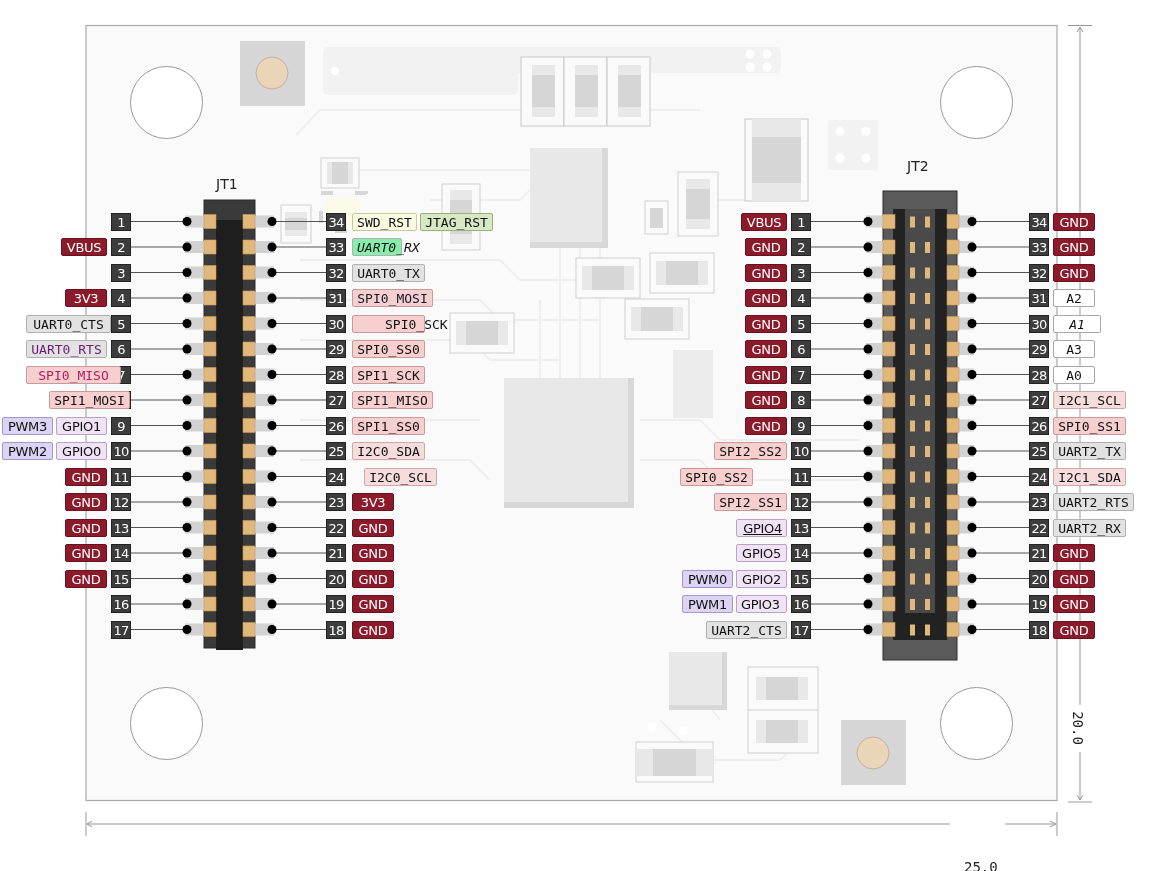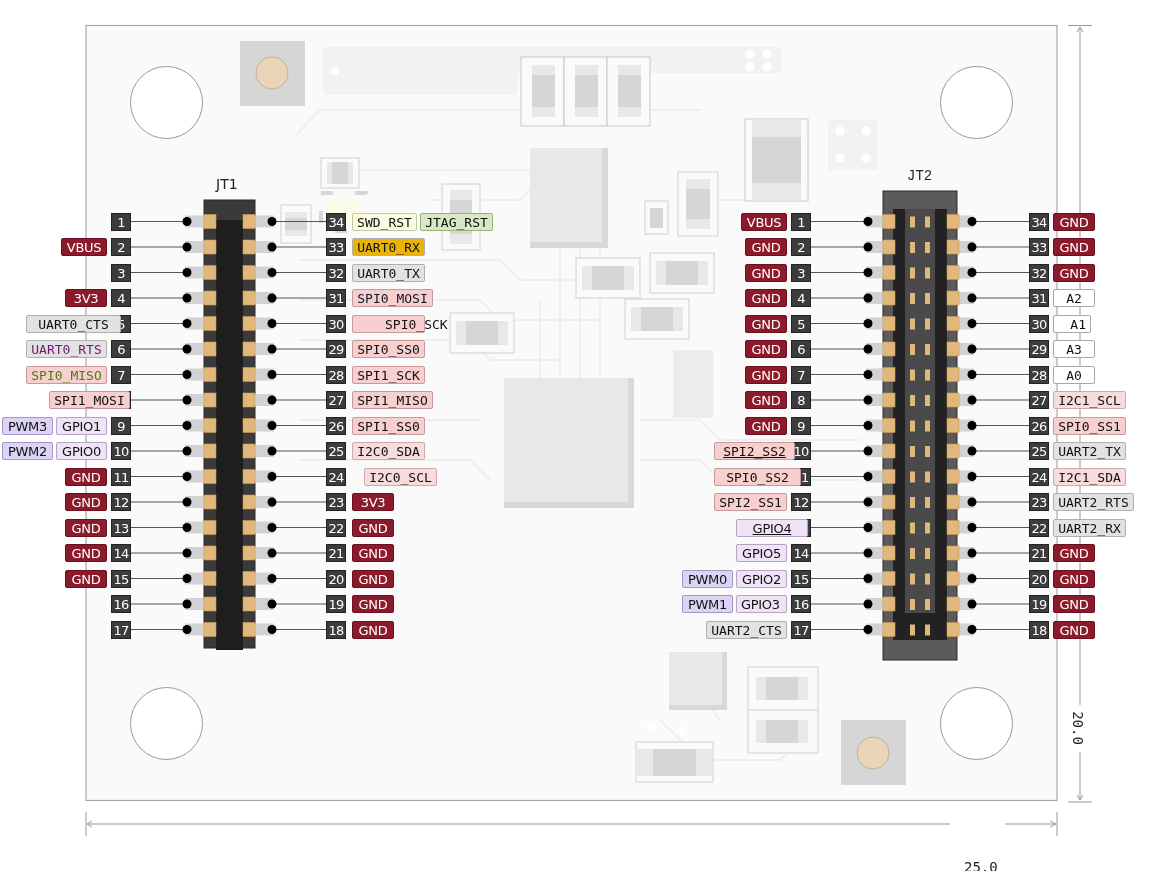--- a/index.html
+++ b/index.html
@@ -467,38 +467,38 @@
         <circle cx="972" cy="604" r="4.5" fill="#000"></circle>
         <rect x="953" y="623.5" width="21" height="12" fill="#d2d2d2"></rect>
         <rect x="947" y="622.5" width="12" height="14" fill="#e0b87c" stroke="#c89a5a" stroke-width="0.6"></rect>
         <rect x="925" y="624.5" width="5" height="11" fill="#e0b87c"></rect>
         <line x1="972" y1="629.5" x2="1029" y2="629.5" stroke="#555" stroke-width="1"></line>
         <circle cx="972" cy="629.5" r="4.5" fill="#000"></circle>
       </g>
   </svg>
 
   <div class="conn-title" style="left:216px;top:176px;">JT1</div>
-  <div class="conn-title" style="left:907px;top:168px;font-family:Liberation Mono, monospace;">JT2</div>
+  <div class="conn-title" style="left:907px;top:158px;">JT2</div>
 
   <div class="dim-text" style="left:964px;top:815px;margin-top:44px;">25.0</div>
   <div class="dim-text" style="left:1061px;top:720px;transform:rotate(90deg);transform-origin:center;">20.0</div>
 
   <div id="labels-layer">
       <div class="num" style="left: 111px; top: 212.5px;">1</div>
       <div class="num" style="left: 111px; top: 238px;">2</div>
       <div class="lbl cond" style="background: rgb(139, 26, 43); color: rgb(255, 255, 255); border: 1px solid rgb(106, 16, 32); width: 46px; text-align: center; top: 238px; left: 61px;">VBUS</div>
       <div class="num" style="left: 111px; top: 263.5px;">3</div>
       <div class="num" style="left: 111px; top: 289px;">4</div>
       <div class="lbl cond" style="background: rgb(139, 26, 43); color: rgb(255, 255, 255); border: 1px solid rgb(106, 16, 32); width: 42px; text-align: center; top: 289px; left: 65px;">3V3</div>
       <div class="num" style="left: 111px; top: 314.5px;">5</div>
-      <div class="lbl" style="background: rgb(226, 226, 226); color: rgb(17, 17, 17); border: 1px solid rgb(176, 176, 176); width: 95px; text-align: center; top: 314.5px; left: 26px;">UART0_CTS</div>
+      <div class="lbl" style="background: rgb(226, 226, 226); color: rgb(17, 17, 17); border: 1px solid rgb(176, 176, 176); width: 85px; text-align: center; top: 314.5px; left: 26px;">UART0_CTS</div>
       <div class="num" style="left: 111px; top: 340px;">6</div>
       <div class="lbl" style="background: rgb(226, 226, 226); color: #701a75; border: 1px solid rgb(176, 176, 176); width: 81px; text-align: center; top: 340px; left: 26px;">UART0_RTS</div>
       <div class="num" style="left: 111px; top: 365.5px;">7</div>
-      <div class="lbl" style="background: rgb(248, 207, 207); color: #4d7c0f; border: 1px solid rgb(200, 154, 154); width: 81px; text-align: center; top: 365.5px; left: 26px;">SPI0_MISO</div>
+      <div class="lbl" style="background: rgb(248, 207, 207); color: #be185d; border: 1px solid rgb(200, 154, 154); width: 95px; text-align: center; top: 365.5px; left: 26px;">SPI0_MISO</div>
       <div class="num" style="left: 111px; top: 391px;">8</div>
       <div class="lbl" style="background: rgb(248, 207, 207); color: rgb(17, 17, 17); border: 1px solid rgb(200, 154, 154); width: 81px; text-align: center; top: 391px; left: 26px; margin-left: 23px;">SPI1_MOSI</div>
       <div class="num" style="left: 111px; top: 416.5px;">9</div>
       <div class="lbl cond" style="background: rgb(241, 227, 246); color: rgb(17, 17, 17); border: 1px solid rgb(185, 163, 196); width: 51px; text-align: center; top: 416.5px; left: 56px;">GPIO1</div>
       <div class="lbl cond" style="background: rgb(221, 212, 245); color: rgb(17, 17, 17); border: 1px solid rgb(164, 151, 200); width: 51px; text-align: center; top: 416.5px; left: 2px;">PWM3</div>
       <div class="num" style="left: 111px; top: 442px;">10</div>
       <div class="lbl cond" style="background: rgb(241, 227, 246); color: rgb(17, 17, 17); border: 1px solid rgb(185, 163, 196); width: 51px; text-align: center; top: 442px; left: 56px;">GPIO0</div>
       <div class="lbl cond" style="background: rgb(221, 212, 245); color: rgb(17, 17, 17); border: 1px solid rgb(164, 151, 200); width: 51px; text-align: center; top: 442px; left: 2px;">PWM2</div>
       <div class="num" style="left: 111px; top: 467.5px;">11</div>
       <div class="lbl cond" style="background: rgb(139, 26, 43); color: rgb(255, 255, 255); border: 1px solid rgb(106, 16, 32); width: 42px; text-align: center; top: 467.5px; left: 65px;">GND</div>
@@ -509,21 +509,21 @@
       <div class="num" style="left: 111px; top: 544px;">14</div>
       <div class="lbl cond" style="background: rgb(139, 26, 43); color: rgb(255, 255, 255); border: 1px solid rgb(106, 16, 32); width: 42px; text-align: center; top: 544px; left: 65px;">GND</div>
       <div class="num" style="left: 111px; top: 569.5px;">15</div>
       <div class="lbl cond" style="background: rgb(139, 26, 43); color: rgb(255, 255, 255); border: 1px solid rgb(106, 16, 32); width: 42px; text-align: center; top: 569.5px; left: 65px;">GND</div>
       <div class="num" style="left: 111px; top: 595px;">16</div>
       <div class="num" style="left: 111px; top: 620.5px;">17</div>
       <div class="num" style="left: 326px; top: 212.5px;">34</div>
       <div class="lbl" style="background: rgb(251, 251, 226); color: rgb(17, 17, 17); border: 1px solid rgb(200, 200, 160); width: 65px; text-align: center; top: 212.5px; left: 352px;">SWD_RST</div>
       <div class="lbl" style="background: rgb(216, 232, 196); color: rgb(17, 17, 17); border: 1px solid rgb(152, 176, 124); width: 73px; text-align: center; top: 212.5px; left: 420px;">JTAG_RST</div>
       <div class="num" style="left: 326px; top: 238px;">33</div>
-      <div class="lbl" style="background: #eab308; color: rgb(17, 17, 17); border: 1px solid rgb(176, 176, 176); width: 73px; text-align: center; top: 238px; left: 352px;">UART0_RX</div>
+      <div class="lbl" style="background: #86efac; color: rgb(17, 17, 17); border: 1px solid rgb(176, 176, 176); width: 50px; text-align: center; top: 238px; left: 352px; font-style: italic;">UART0_RX</div>
       <div class="num" style="left: 326px; top: 263.5px;">32</div>
       <div class="lbl" style="background: rgb(226, 226, 226); color: rgb(17, 17, 17); border: 1px solid rgb(176, 176, 176); width: 73px; text-align: center; top: 263.5px; left: 352px;">UART0_TX</div>
       <div class="num" style="left: 326px; top: 289px;">31</div>
       <div class="lbl" style="background: rgb(248, 207, 207); color: #0f172a; border: 1px solid rgb(200, 154, 154); width: 81px; text-align: center; top: 289px; left: 352px;">SPI0_MOSI</div>
       <div class="num" style="left: 326px; top: 314.5px;">30</div>
       <div class="lbl" style="background: rgb(248, 207, 207); color: rgb(17, 17, 17); border: 1px solid rgb(200, 154, 154); width: 73px; text-align: center; top: 314.5px; left: 352px; padding-left: 32px;">SPI0_SCK</div>
       <div class="num" style="left: 326px; top: 340px;">29</div>
       <div class="lbl" style="background: rgb(248, 207, 207); color: rgb(17, 17, 17); border: 1px solid rgb(200, 154, 154); width: 73px; text-align: center; top: 340px; left: 352px;">SPI0_SS0</div>
       <div class="num" style="left: 326px; top: 365.5px;">28</div>
       <div class="lbl" style="background: rgb(248, 207, 207); color: rgb(17, 17, 17); border: 1px solid rgb(200, 154, 154); width: 73px; text-align: center; top: 365.5px; left: 352px;">SPI1_SCK</div>
@@ -559,47 +559,47 @@
       <div class="lbl cond" style="background: rgb(139, 26, 43); color: rgb(255, 255, 255); border: 1px solid rgb(106, 16, 32); width: 42px; text-align: center; top: 314.5px; left: 745px;">GND</div>
       <div class="num" style="left: 791px; top: 340px;">6</div>
       <div class="lbl cond" style="background: rgb(139, 26, 43); color: rgb(255, 255, 255); border: 1px solid rgb(106, 16, 32); width: 42px; text-align: center; top: 340px; left: 745px;">GND</div>
       <div class="num" style="left: 791px; top: 365.5px;">7</div>
       <div class="lbl cond" style="background: rgb(139, 26, 43); color: rgb(255, 255, 255); border: 1px solid rgb(106, 16, 32); width: 42px; text-align: center; top: 365.5px; left: 745px;">GND</div>
       <div class="num" style="left: 791px; top: 391px;">8</div>
       <div class="lbl cond" style="background: rgb(139, 26, 43); color: rgb(255, 255, 255); border: 1px solid rgb(106, 16, 32); width: 42px; text-align: center; top: 391px; left: 745px;">GND</div>
       <div class="num" style="left: 791px; top: 416.5px;">9</div>
       <div class="lbl cond" style="background: rgb(139, 26, 43); color: rgb(255, 255, 255); border: 1px solid rgb(106, 16, 32); width: 42px; text-align: center; top: 416.5px; left: 745px;">GND</div>
       <div class="num" style="left: 791px; top: 442px;">10</div>
-      <div class="lbl" style="background: rgb(248, 207, 207); color: rgb(17, 17, 17); border: 1px solid rgb(200, 154, 154); width: 81px; text-align: center; top: 442px; left: 714px; text-decoration: underline;">SPI2_SS2</div>
+      <div class="lbl" style="background: rgb(248, 207, 207); color: rgb(17, 17, 17); border: 1px solid rgb(200, 154, 154); width: 73px; text-align: center; top: 442px; left: 714px;">SPI2_SS2</div>
       <div class="num" style="left: 791px; top: 467.5px;">11</div>
-      <div class="lbl" style="background: rgb(248, 207, 207); color: rgb(17, 17, 17); border: 1px solid rgb(200, 154, 154); width: 87px; text-align: center; top: 467.5px; left: 714px;">SPI0_SS2</div>
+      <div class="lbl" style="background: rgb(248, 207, 207); color: rgb(17, 17, 17); border: 1px solid rgb(200, 154, 154); width: 73px; text-align: center; top: 467.5px; left: 680px;">SPI0_SS2</div>
       <div class="num" style="left: 791px; top: 493px;">12</div>
       <div class="lbl" style="background: rgb(248, 207, 207); color: rgb(17, 17, 17); border: 1px solid rgb(200, 154, 154); width: 73px; text-align: center; top: 493px; left: 714px;">SPI2_SS1</div>
       <div class="num" style="left: 791px; top: 518.5px;">13</div>
-      <div class="lbl cond" style="background: rgb(241, 227, 246); color: rgb(17, 17, 17); border: 1px solid rgb(185, 163, 196); width: 72px; text-align: center; top: 518.5px; left: 736px; text-decoration: underline;">GPIO4</div>
+      <div class="lbl cond" style="background: rgb(241, 227, 246); color: rgb(17, 17, 17); border: 1px solid rgb(185, 163, 196); width: 51px; text-align: right; top: 518.5px; left: 736px; text-decoration: underline;">GPIO4</div>
       <div class="num" style="left: 791px; top: 544px;">14</div>
       <div class="lbl cond" style="background: rgb(241, 227, 246); color: rgb(17, 17, 17); border: 1px solid rgb(185, 163, 196); width: 51px; text-align: center; top: 544px; left: 736px;">GPIO5</div>
       <div class="num" style="left: 791px; top: 569.5px;">15</div>
       <div class="lbl cond" style="background: rgb(241, 227, 246); color: rgb(17, 17, 17); border: 1px solid rgb(185, 163, 196); width: 51px; text-align: center; top: 569.5px; left: 736px;">GPIO2</div>
       <div class="lbl cond" style="background: rgb(221, 212, 245); color: rgb(17, 17, 17); border: 1px solid rgb(164, 151, 200); width: 51px; text-align: center; top: 569.5px; left: 682px;">PWM0</div>
       <div class="num" style="left: 791px; top: 595px;">16</div>
       <div class="lbl cond" style="background: rgb(241, 227, 246); color: rgb(17, 17, 17); border: 1px solid rgb(185, 163, 196); width: 51px; top: 595px; left: 736px;">GPIO3</div>
       <div class="lbl cond" style="background: rgb(221, 212, 245); color: rgb(17, 17, 17); border: 1px solid rgb(164, 151, 200); width: 51px; text-align: center; top: 595px; left: 682px;">PWM1</div>
       <div class="num" style="left: 791px; top: 620.5px;">17</div>
       <div class="lbl" style="background: rgb(226, 226, 226); color: rgb(17, 17, 17); border: 1px solid rgb(176, 176, 176); width: 81px; text-align: center; top: 620.5px; left: 706px;">UART2_CTS</div>
       <div class="num" style="left: 1029px; top: 212.5px;">34</div>
       <div class="lbl cond" style="background: rgb(139, 26, 43); color: rgb(255, 255, 255); border: 1px solid rgb(106, 16, 32); width: 42px; text-align: center; top: 212.5px; left: 1053px;">GND</div>
       <div class="num" style="left: 1029px; top: 238px;">33</div>
       <div class="lbl cond" style="background: rgb(139, 26, 43); color: rgb(255, 255, 255); border: 1px solid rgb(106, 16, 32); width: 42px; text-align: center; top: 238px; left: 1053px;">GND</div>
       <div class="num" style="left: 1029px; top: 263.5px;">32</div>
       <div class="lbl cond" style="background: rgb(139, 26, 43); color: rgb(255, 255, 255); border: 1px solid rgb(106, 16, 32); width: 42px; text-align: center; top: 263.5px; left: 1053px;">GND</div>
       <div class="num" style="left: 1029px; top: 289px;">31</div>
       <div class="lbl" style="background: rgb(255, 255, 255); color: rgb(17, 17, 17); border: 1px solid rgb(168, 168, 168); width: 42px; text-align: center; top: 289px; left: 1053px;">A2</div>
       <div class="num" style="left: 1029px; top: 314.5px;">30</div>
-      <div class="lbl" style="background: rgb(255, 255, 255); color: rgb(17, 17, 17); border: 1px solid rgb(168, 168, 168); width: 38px; text-align: right; top: 314.5px; left: 1053px;">A1</div>
+      <div class="lbl" style="background: rgb(255, 255, 255); color: rgb(17, 17, 17); border: 1px solid rgb(168, 168, 168); width: 48px; text-align: center; top: 314.5px; left: 1053px; font-style: italic;">A1</div>
       <div class="num" style="left: 1029px; top: 340px;">29</div>
       <div class="lbl" style="background: rgb(255, 255, 255); color: rgb(17, 17, 17); border: 1px solid rgb(168, 168, 168); width: 42px; text-align: center; top: 340px; left: 1053px;">A3</div>
       <div class="num" style="left: 1029px; top: 365.5px;">28</div>
       <div class="lbl" style="background: rgb(255, 255, 255); color: rgb(17, 17, 17); border: 1px solid rgb(168, 168, 168); width: 42px; text-align: center; top: 365.5px; left: 1053px;">A0</div>
       <div class="num" style="left: 1029px; top: 391px;">27</div>
       <div class="lbl" style="background: rgb(246, 220, 220); color: rgb(17, 17, 17); border: 1px solid rgb(207, 170, 170); width: 73px; text-align: center; top: 391px; left: 1053px;">I2C1_SCL</div>
       <div class="num" style="left: 1029px; top: 416.5px;">26</div>
       <div class="lbl" style="background: rgb(248, 207, 207); color: rgb(17, 17, 17); border: 1px solid rgb(200, 154, 154); width: 73px; text-align: center; top: 416.5px; left: 1053px;">SPI0_SS1</div>
       <div class="num" style="left: 1029px; top: 442px;">25</div>
       <div class="lbl" style="background: rgb(226, 226, 226); color: rgb(17, 17, 17); border: 1px solid rgb(176, 176, 176); width: 73px; text-align: center; top: 442px; left: 1053px;">UART2_TX</div>

